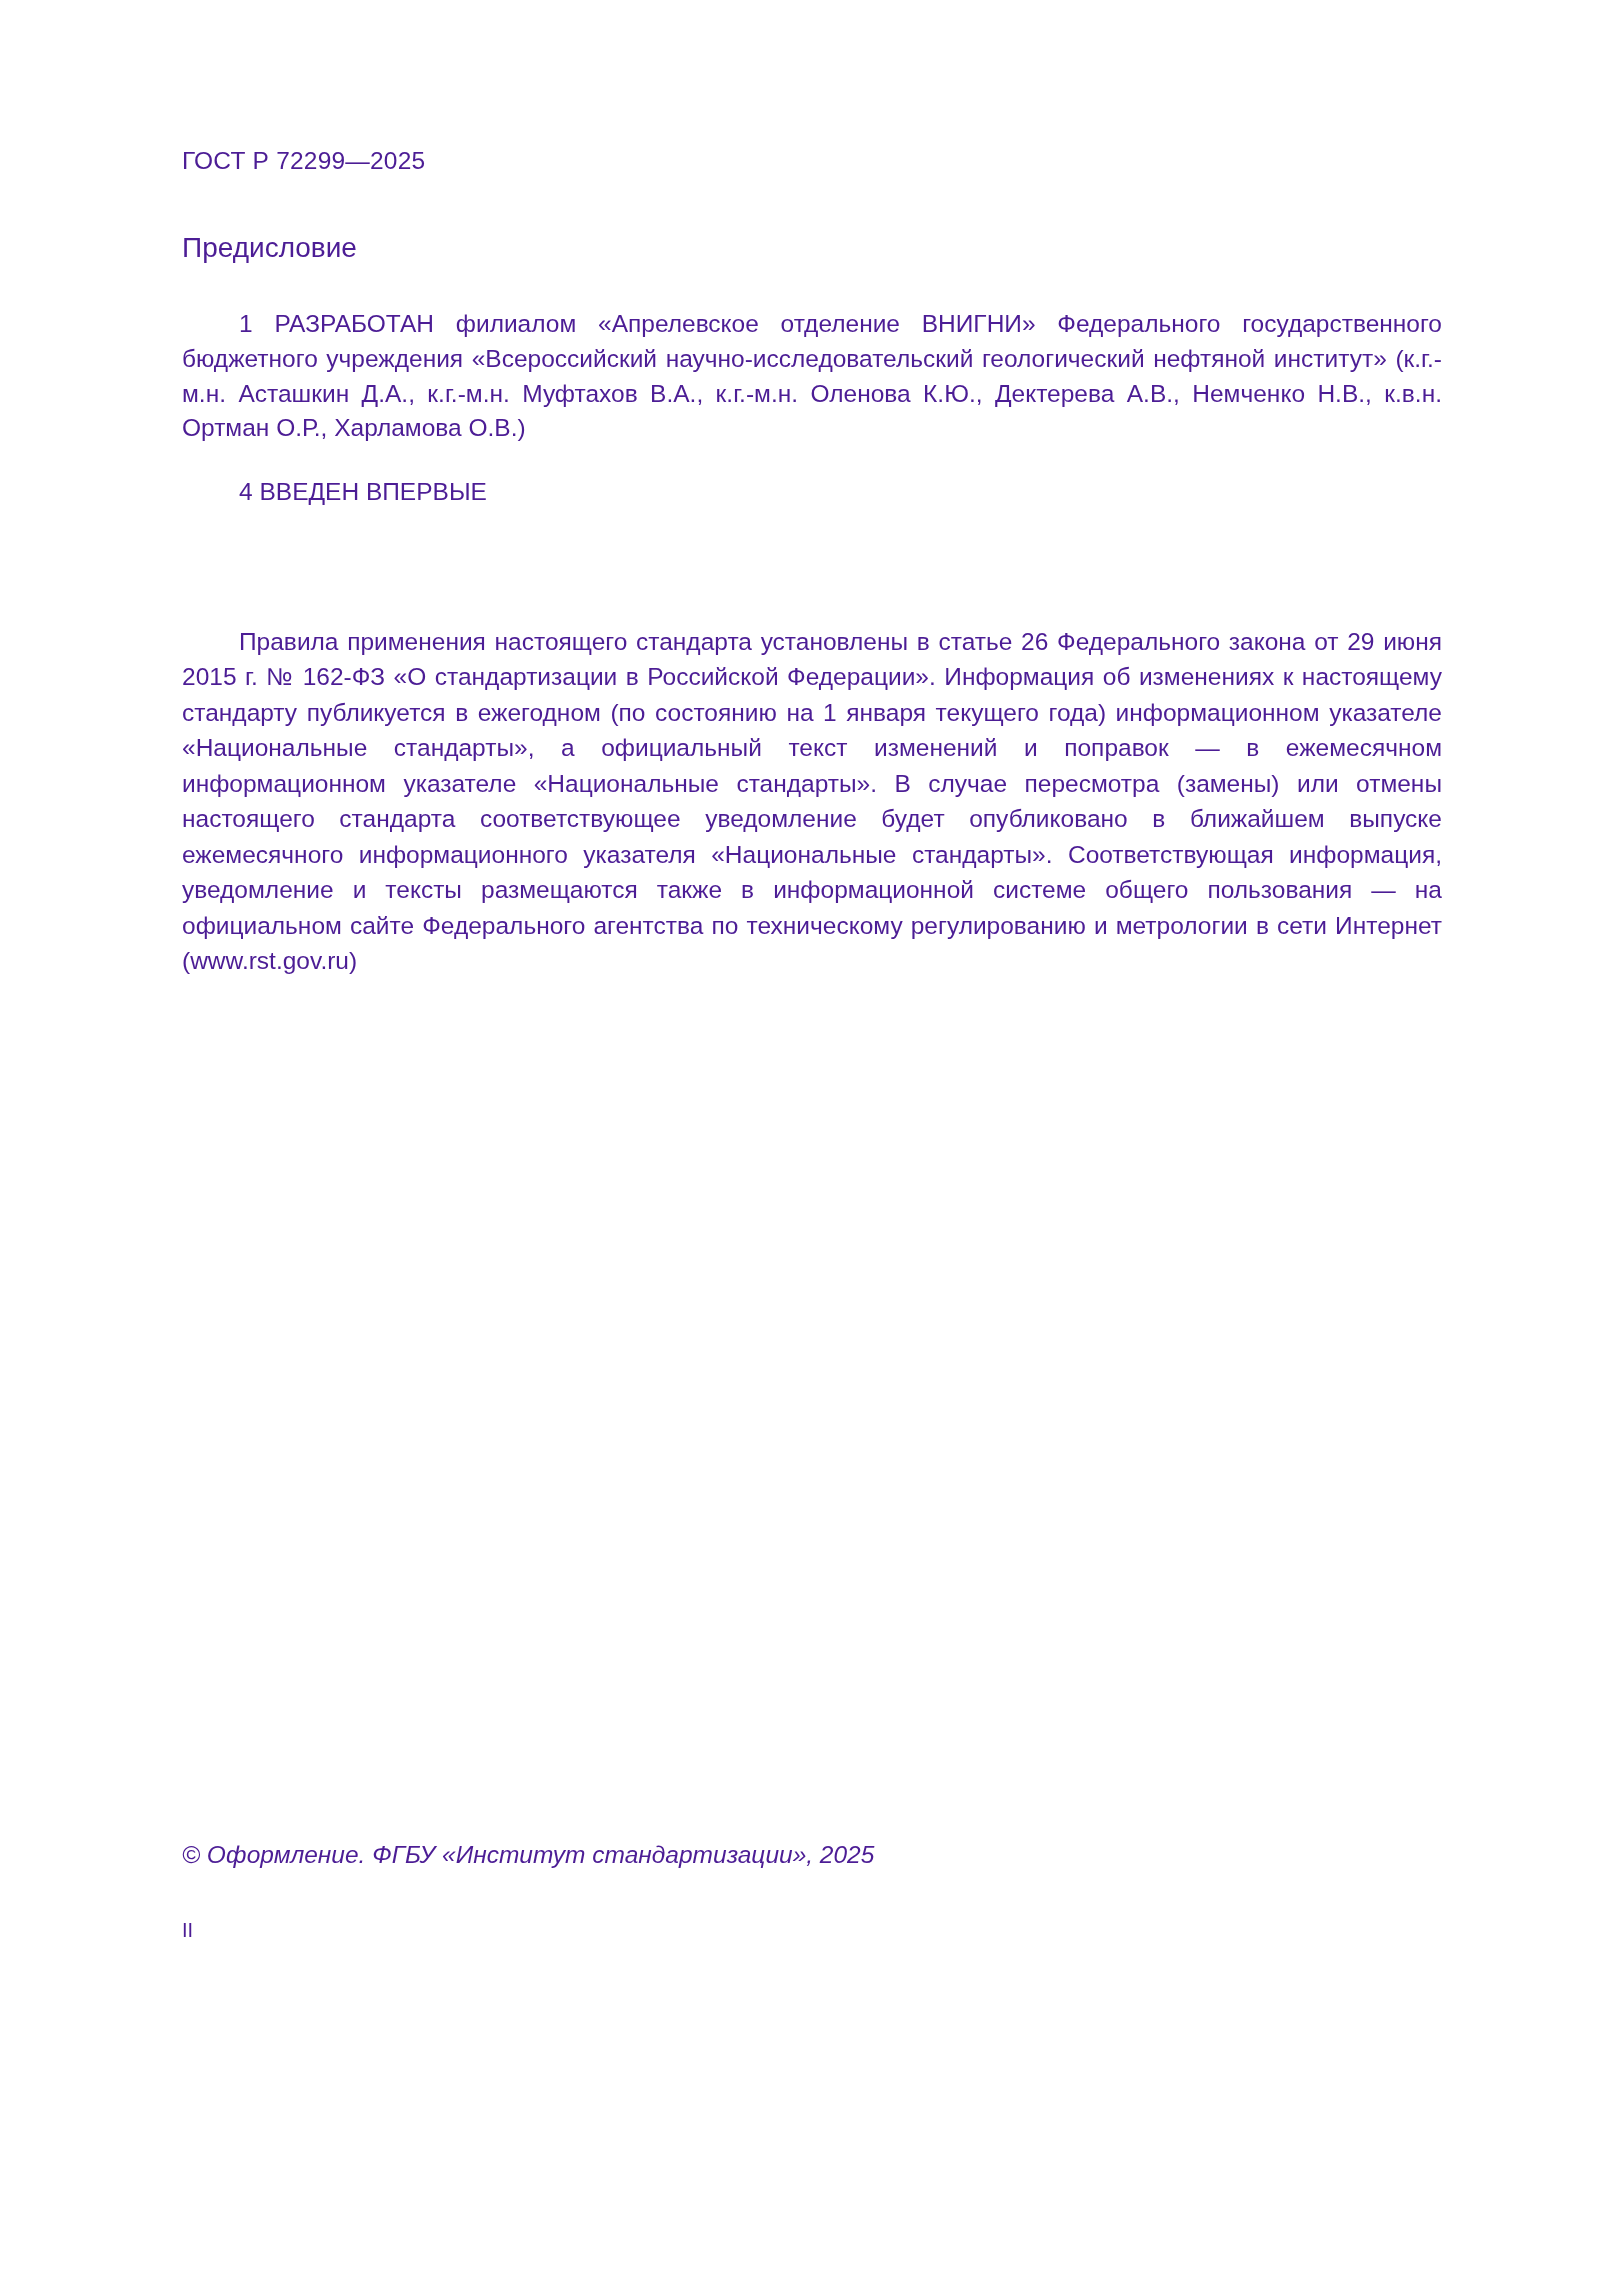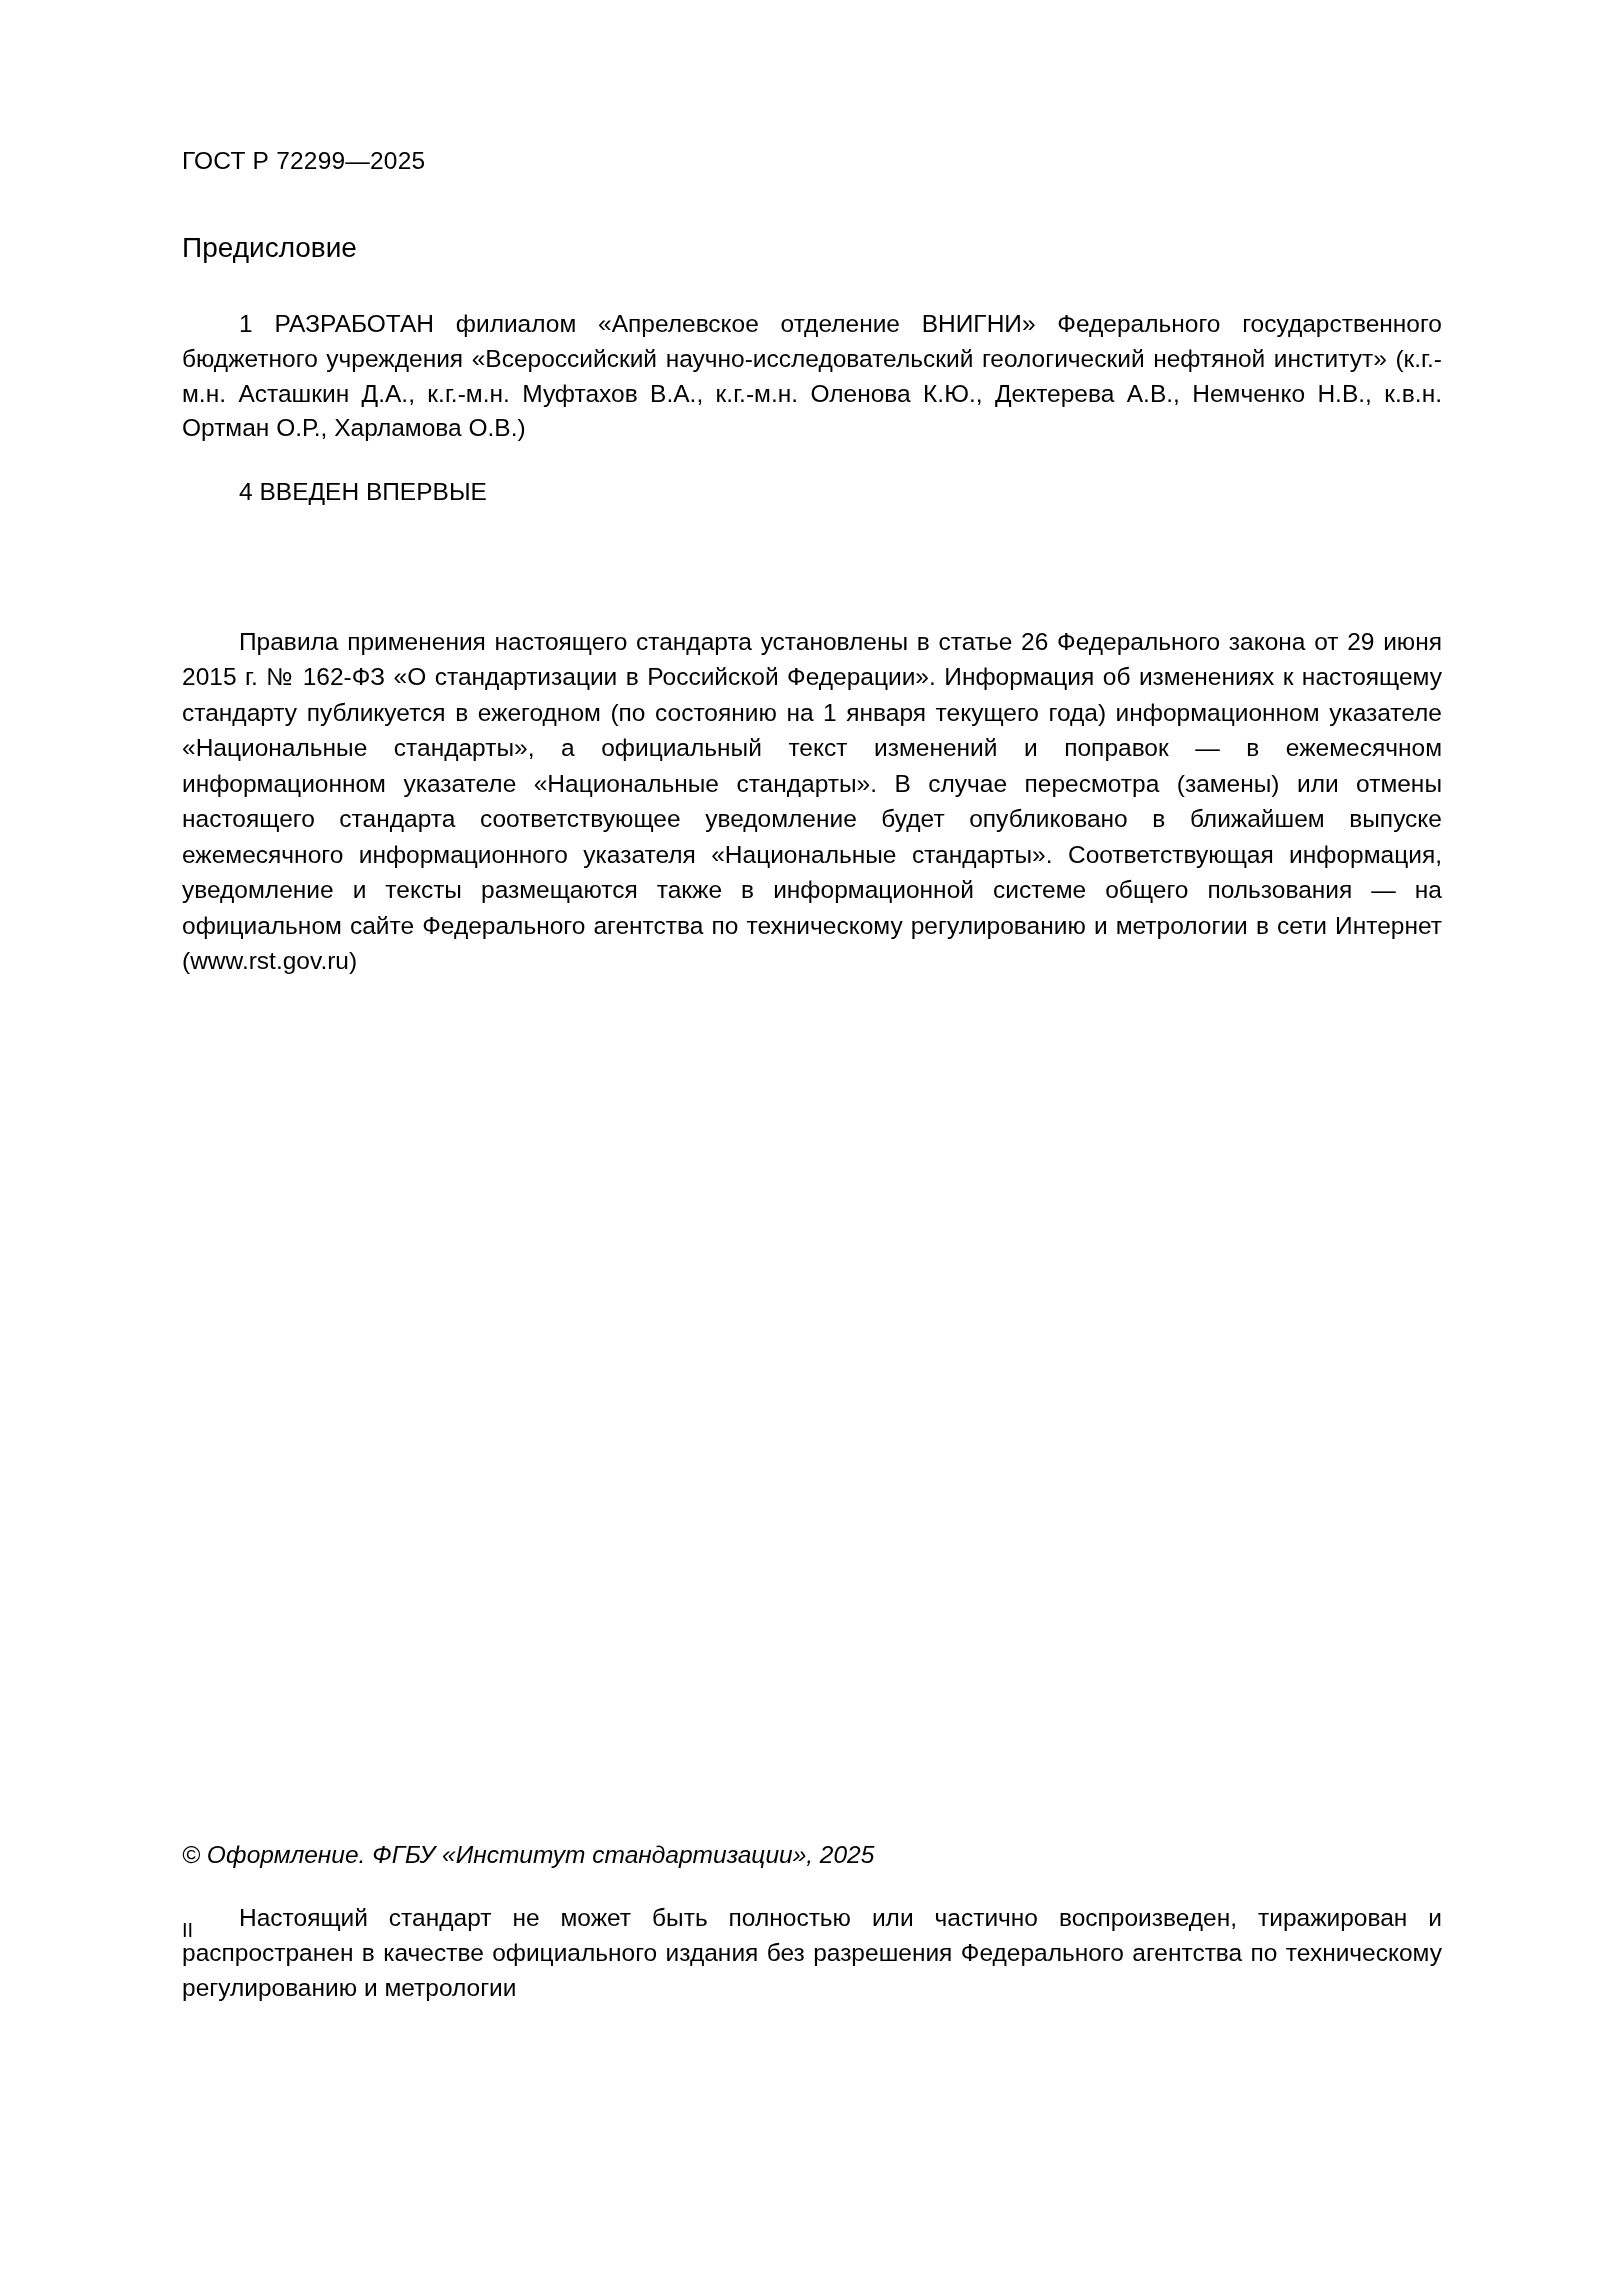--- a/index.html
+++ b/index.html
@@ -7,21 +7,21 @@
     padding: 0;
     background: #ffffff;
   }
   .page {
     position: relative;
     width: 1621px;
     height: 2293px;
     background: #ffffff;
     margin: 0 auto;
     font-family: "Liberation Sans", sans-serif;
-    color: #000000;
+    color: #4c1d95;
     box-sizing: border-box;
   }
   .content {
     position: absolute;
     left: 182px;
     top: 147px;
     width: 1260px;
   }
   .doc-header {
     font-size: 24.5px;
@@ -116,20 +116,17 @@
     <div class="gap-after-list"></div>
 
     <div class="note-block">
       <span class="indent"></span><span>Правила применения настоящего стандарта установлены в статье 26 Федерального закона от 29 июня 2015 г. № 162-ФЗ «О стандартизации в Российской Федерации». Информация об изменениях к настоящему стандарту публикуется в ежегодном (по состоянию на 1 января текущего года) информационном указателе «Национальные стандарты», а официальный текст изменений и поправок — в ежемесячном информационном указателе «Национальные стандарты». В случае пересмотра (замены) или отмены настоящего стандарта соответствующее уведомление будет опубликовано в ближайшем выпуске ежемесячного информационного указателя «Национальные стандарты». Соответствующая информация, уведомление и тексты размещаются также в информационной системе общего пользования — на официальном сайте Федерального агентства по техническому регулированию и метрологии в сети Интернет (www.rst.gov.ru)</span>
     </div>
 
   </div>
 
   <div class="copyright">© Оформление. ФГБУ «Институт стандартизации», 2025</div>
 
-  <div class="footer-note">
-    <span class="indent"></span><span>Настоящий стандарт не может быть полностью или частично воспроизведен, тиражирован и распространен в качестве официального издания без разрешения Федерального агентства по техническому регулированию и метрологии</span>
-  </div>
 
   <div class="page-number">II</div>
 
 </div>
 
 
 </body></html>

